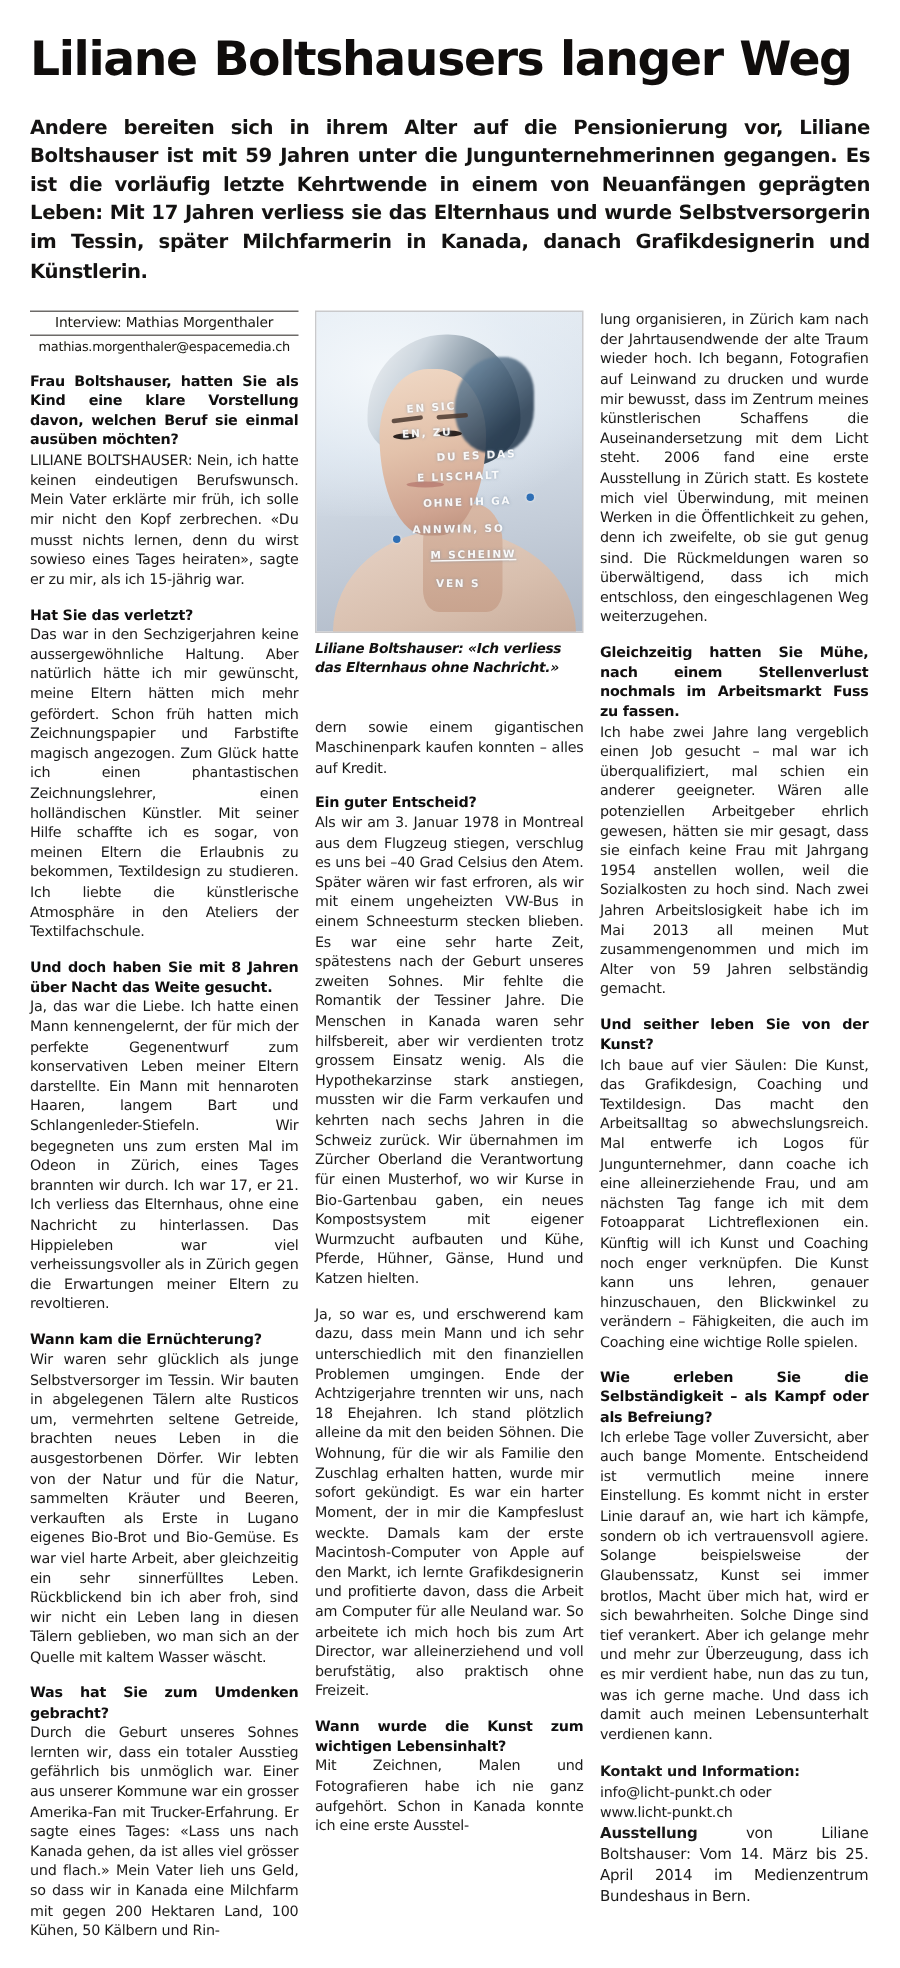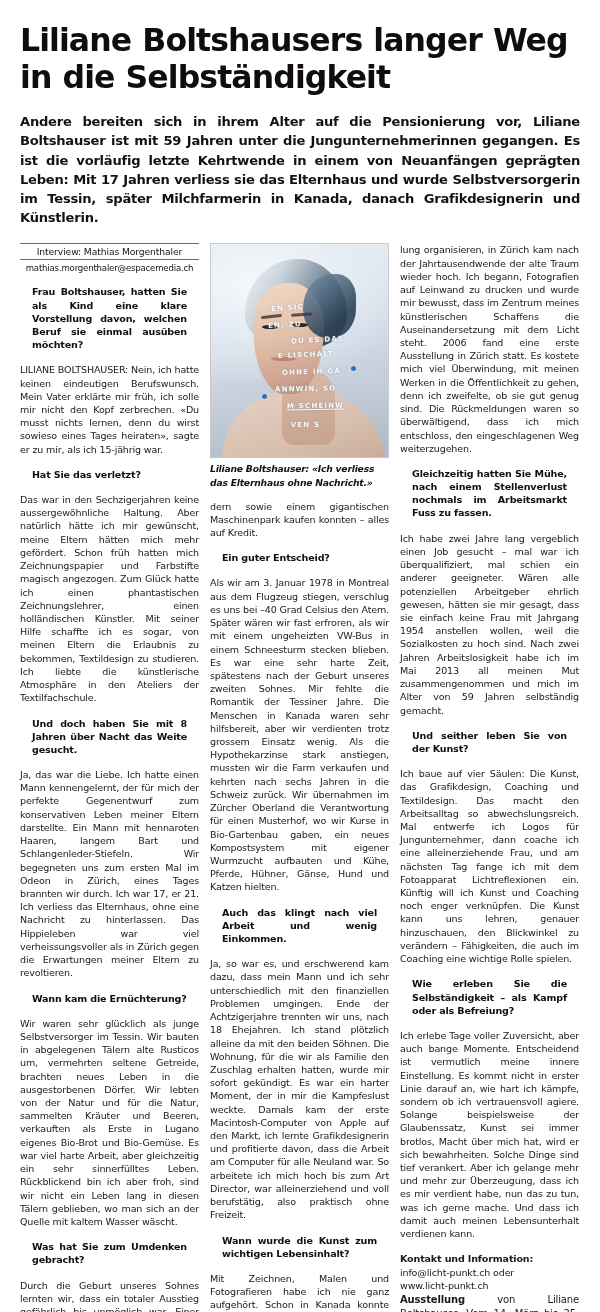--- a/index.html
+++ b/index.html
@@ -87,21 +87,21 @@
 
   
   .q {
     font-family: "DejaVu Sans", sans-serif;
     font-weight: bold;
     font-size: 9.55px;
     line-height: 1.38;
     text-align: justify;
     letter-spacing: -0.15px;
     color: #111010;
-    margin: 12px;
+    margin: 0;
   }
   .a {
     font-family: "DejaVu Sans", sans-serif;
     font-size: 9.55px;
     line-height: 1.385;
     text-align: justify;
     letter-spacing: -0.15px;
     color: #1b1a19;
     margin: 0 0 10.5px 0;
     hyphens: auto;
@@ -223,21 +223,21 @@
   .photo .p8 { left: 45%; top: 83%; transform: rotate(0deg); text-align: center; }
 
   .caption {
     font-family: "DejaVu Sans", sans-serif;
     font-weight: bold;
     font-style: italic;
     font-size: 9.2px;
     line-height: 1.42;
     letter-spacing: -0.2px;
     color: #131211;
-    margin: 4px 0 11px 0;
+    margin: 4px 0 27px 0;
   }
 
   .contact-block {
     margin-top: 12px;
   }
   .contact-block .label {
     font-family: "DejaVu Sans", sans-serif;
     font-weight: bold;
     font-size: 9.55px;
     line-height: 1.4;
@@ -259,21 +259,20 @@
   }
   .exhibit b { font-weight: bold; }
 </style>
 </head>
 <body>
 
 <div class="page">
 
   <h1 class="headline">
     <span class="line">Liliane Boltshausers langer Weg</span>
-    <span class="line">in die Selbständigkeit</span>
   </h1>
 
   <p class="lead">Andere bereiten sich in ihrem Alter auf die Pensionierung vor, Liliane Boltshauser ist mit 59 Jahren unter die Jungunternehmerinnen gegangen. Es ist die vorläufig letzte Kehrtwende in einem von Neuanfängen geprägten Leben: Mit 17 Jahren verliess sie das Elternhaus und wurde Selbstversorgerin im Tessin, später Milchfarmerin in Kanada, danach Grafikdesignerin und Künstlerin.</p>
 
   <div class="columns">
 
     <div class="col">
       <div class="byline">
         <div class="rule-top"></div>
         <div class="interviewer">Interview: Mathias Morgenthaler</div>
@@ -325,21 +324,20 @@
           </div>
         </div>
         <div class="caption">Liliane Boltshauser: «Ich verliess das Elternhaus ohne Nachricht.»</div>
       </div>
 
       <p class="a">dern sowie einem gigantischen Maschinenpark kaufen konnten – alles auf Kredit.</p>
 
       <p class="q tight">Ein guter Entscheid?</p>
       <p class="a">Als wir am 3. Januar 1978 in Montreal aus dem Flugzeug stiegen, verschlug es uns bei –40 Grad Celsius den Atem. Später wären wir fast erfroren, als wir mit einem ungeheizten VW-Bus in einem Schneesturm stecken blieben. Es war eine sehr harte Zeit, spätestens nach der Geburt unseres zweiten Sohnes. Mir fehlte die Romantik der Tessiner Jahre. Die Menschen in Kanada waren sehr hilfsbereit, aber wir verdienten trotz grossem Einsatz wenig. Als die Hypothekarzinse stark anstiegen, mussten wir die Farm verkaufen und kehrten nach sechs Jahren in die Schweiz zurück. Wir übernahmen im Zürcher Oberland die Verantwortung für einen Musterhof, wo wir Kurse in Bio-Gartenbau gaben, ein neues Kompostsystem mit eigener Wurmzucht aufbauten und Kühe, Pferde, Hühner, Gänse, Hund und Katzen hielten.</p>
 
-      <p class="q tight">Auch das klingt nach viel Arbeit und wenig Einkommen.</p>
       <p class="a">Ja, so war es, und erschwerend kam dazu, dass mein Mann und ich sehr unterschiedlich mit den finanziellen Problemen umgingen. Ende der Achtzigerjahre trennten wir uns, nach 18 Ehejahren. Ich stand plötzlich alleine da mit den beiden Söhnen. Die Wohnung, für die wir als Familie den Zuschlag erhalten hatten, wurde mir sofort gekündigt. Es war ein harter Moment, der in mir die Kampfeslust weckte. Damals kam der erste Macintosh-Computer von Apple auf den Markt, ich lernte Grafikdesignerin und profitierte davon, dass die Arbeit am Computer für alle Neuland war. So arbeitete ich mich hoch bis zum Art Director, war alleinerziehend und voll berufstätig, also praktisch ohne Freizeit.</p>
 
       <p class="q tight">Wann wurde die Kunst zum wichtigen Lebensinhalt?</p>
       <p class="a">Mit Zeichnen, Malen und Fotografieren habe ich nie ganz aufgehört. Schon in Kanada konnte ich eine erste Ausstel-</p>
     </div>
 
     <div class="col">
       <p class="a">lung organisieren, in Zürich kam nach der Jahrtausendwende der alte Traum wieder hoch. Ich begann, Fotografien auf Leinwand zu drucken und wurde mir bewusst, dass im Zentrum meines künstlerischen Schaffens die Auseinandersetzung mit dem Licht steht. 2006 fand eine erste Ausstellung in Zürich statt. Es kostete mich viel Überwindung, mit meinen Werken in die Öffentlichkeit zu gehen, denn ich zweifelte, ob sie gut genug sind. Die Rückmeldungen waren so überwältigend, dass ich mich entschloss, den eingeschlagenen Weg weiterzugehen.</p>
 
       <p class="q tight">Gleichzeitig hatten Sie Mühe, nach einem Stellenverlust nochmals im Arbeitsmarkt Fuss zu fassen.</p>

